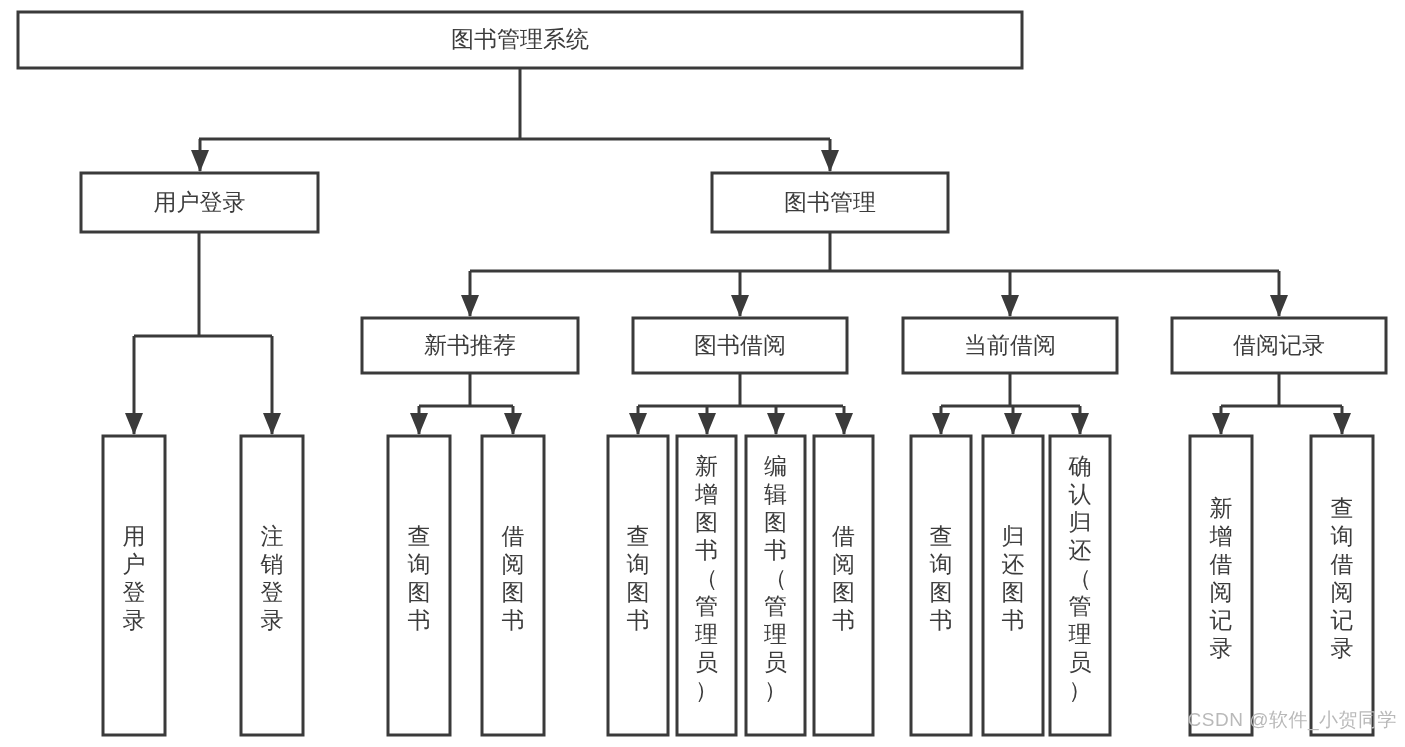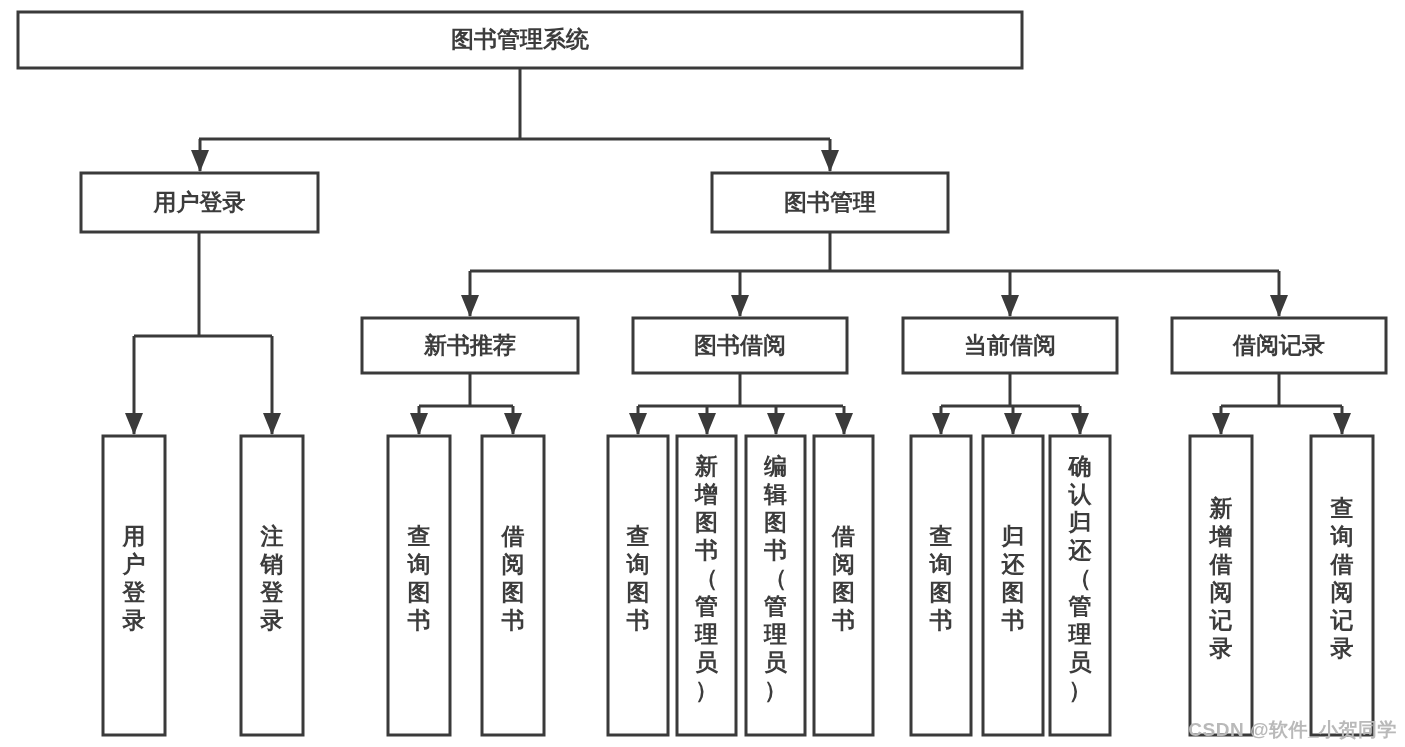--- a/index.html
+++ b/index.html
@@ -9,21 +9,20 @@
   }
   body {
     font-family: "Liberation Sans", "DejaVu Sans", sans-serif;
   }
   #stage {
     position: relative;
     width: 1405px;
     height: 747px;
     background: #ffffff;
     overflow: hidden;
-    font-weight: bold;
   }
   #diagram-svg {
     position: absolute;
     left: 0;
     top: 0;
     width: 1405px;
     height: 747px;
     display: block;
   }
   .node-box {
@@ -50,21 +49,21 @@
   }
   .node-label-vert {
     fill: #3c3c3c;
     font-family: "Liberation Sans", "DejaVu Sans", sans-serif;
     font-size: 23px;
     text-anchor: middle;
   }
   .watermark-text {
     position: absolute;
     right: 8px;
-    bottom: 4px;
+    bottom: 14px;
     color: #b9b9b9;
     font-size: 19px;
     font-family: "Liberation Sans", "DejaVu Sans", sans-serif;
     white-space: nowrap;
     letter-spacing: 0.5px;
     user-select: none;
   }
 </style>
 </head>
 <body>

